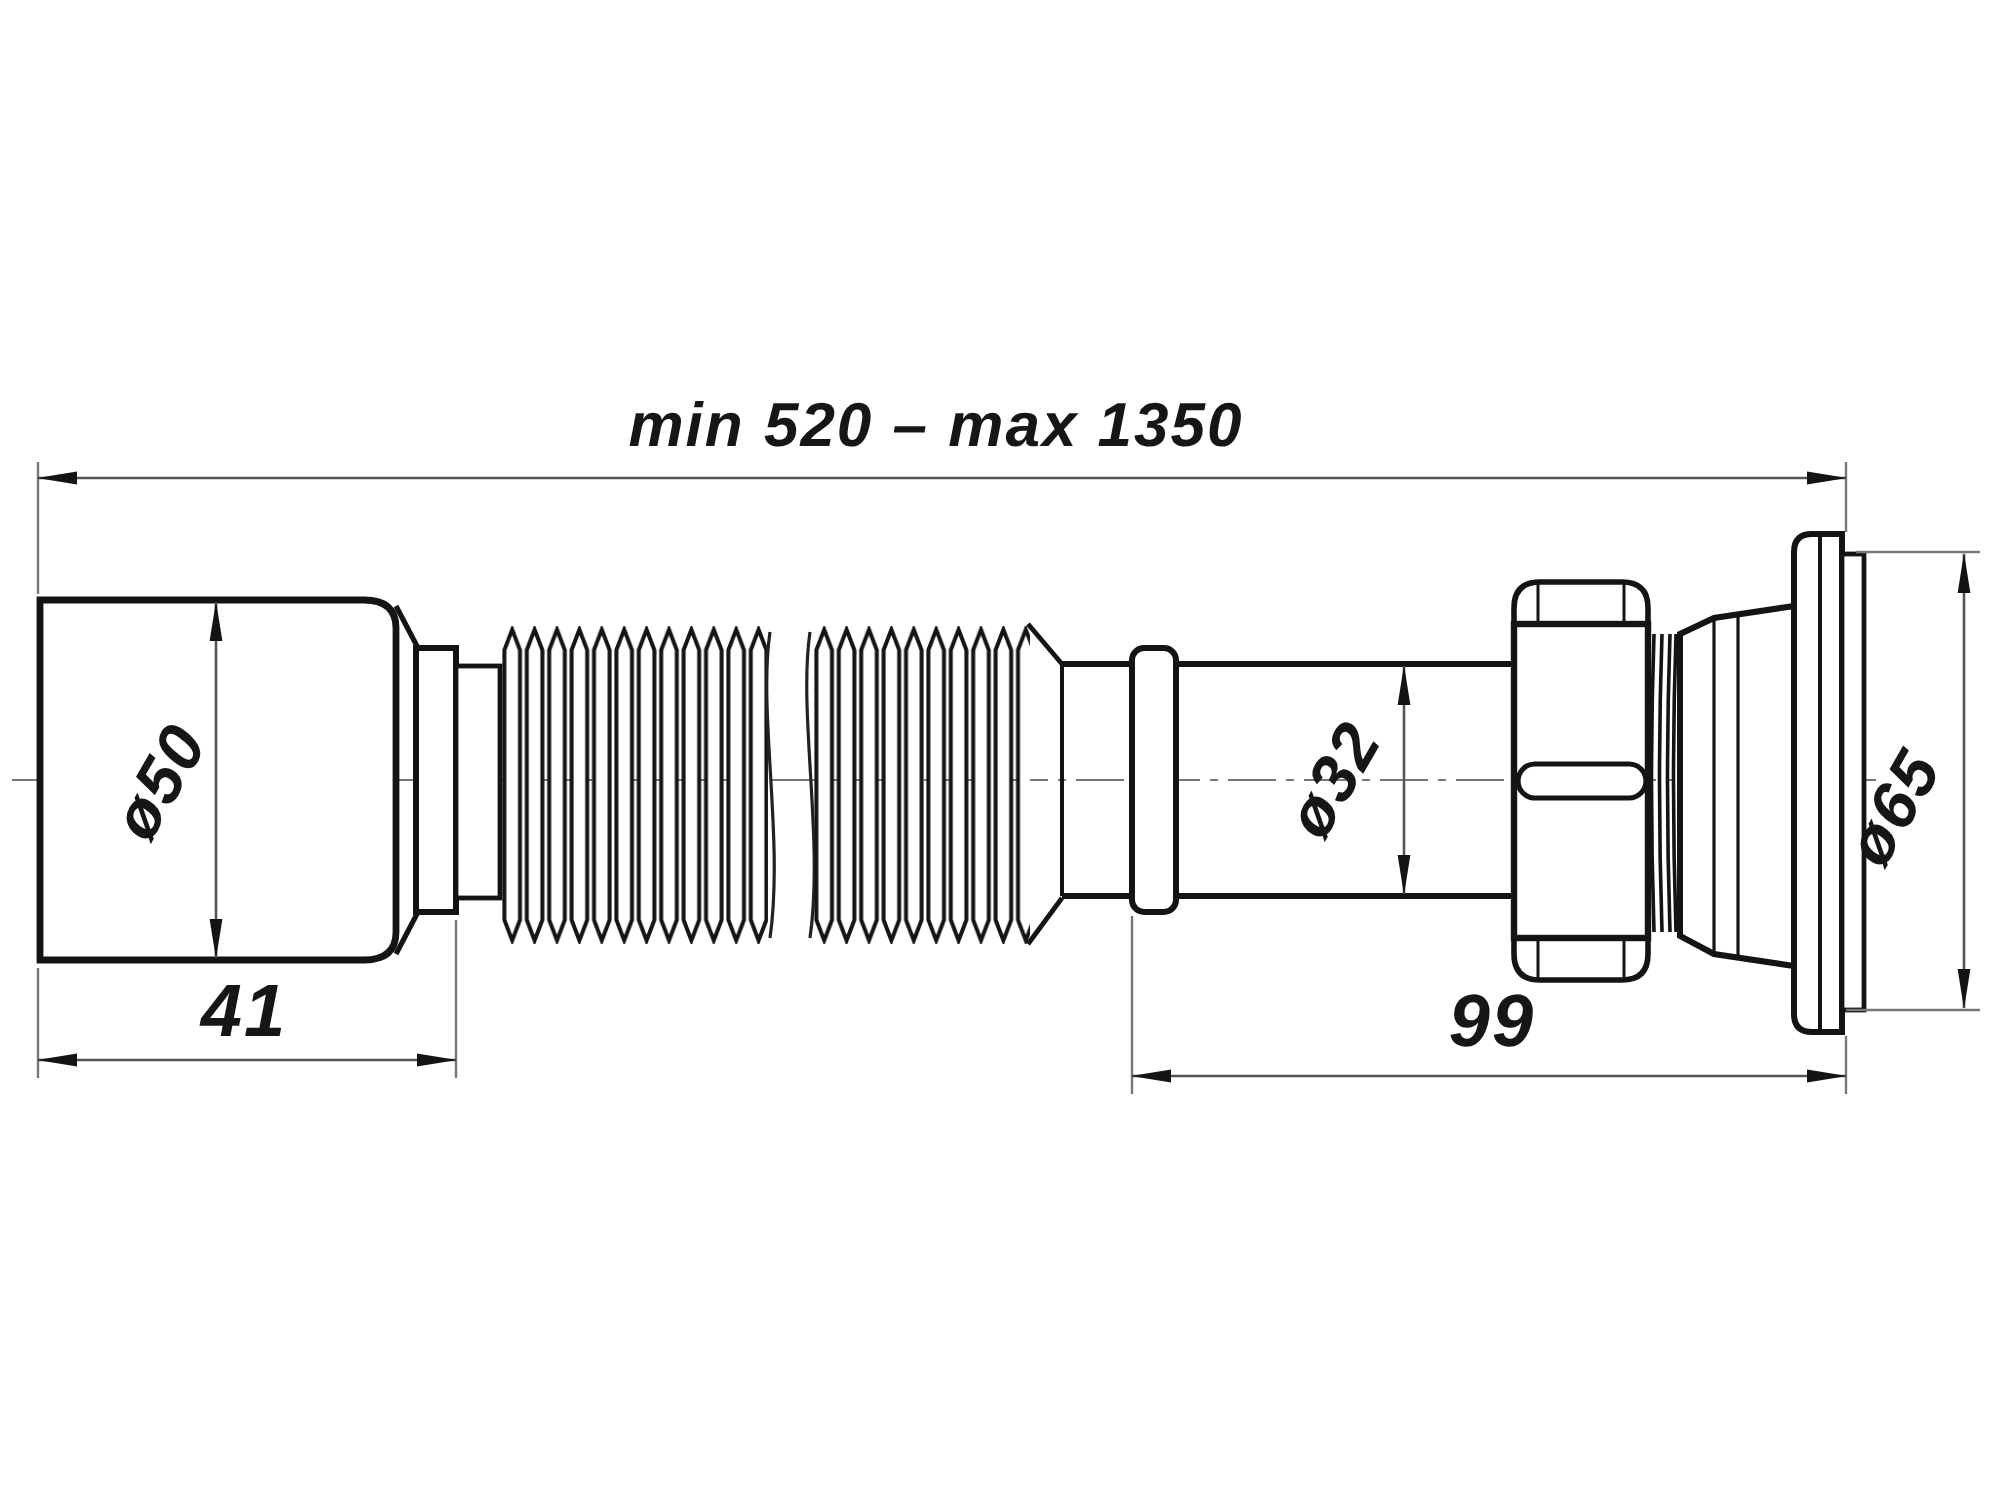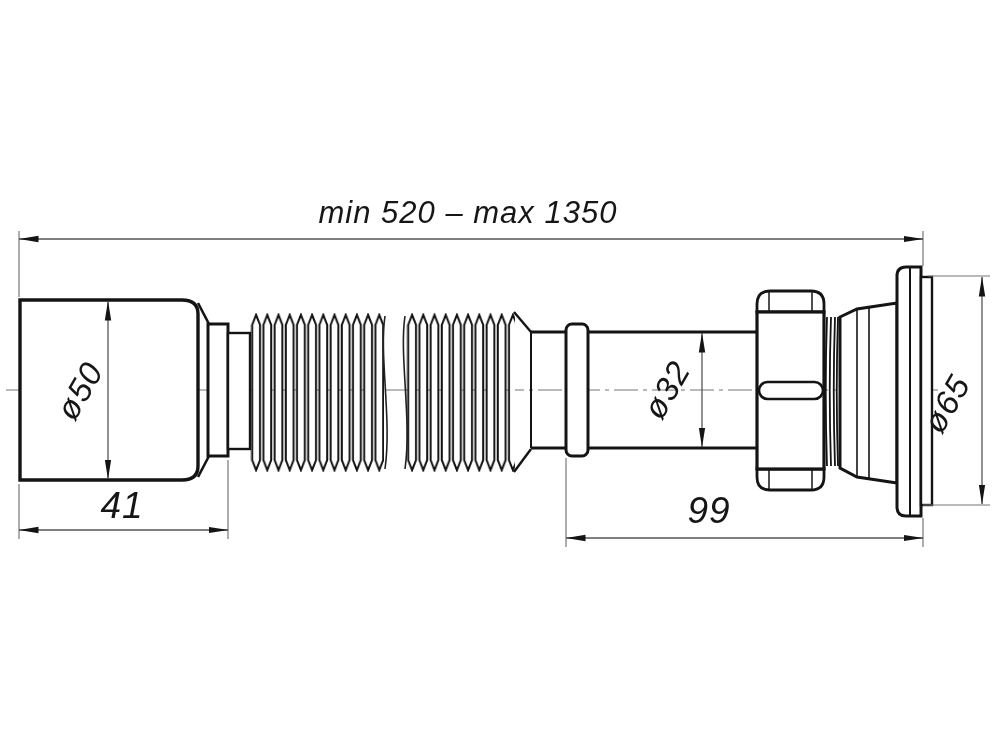--- a/index.html
+++ b/index.html
@@ -2,36 +2,37 @@
 <html><head>
 <meta charset="utf-8">
 <style>
   html,body{margin:0;padding:0;background:#fff;}
   .canvas{
     position:relative;
     width:1000px;height:708px;
     background:#ffffff;
     overflow:hidden;
     font-family:"Liberation Sans",sans-serif;
+    font-weight:bold;
   }
   .canvas svg{position:absolute;left:0;top:0;}
   .dim-label{
     position:absolute;
     color:#161616;
     font-style:italic;
     white-space:nowrap;
     transform:translate(-50%,-50%);
     letter-spacing:1px;
   }
   .dim-label.rot{transform:translate(-50%,-50%) rotate(-60deg);}
   .lbl-range{left:468px;top:213px;font-size:31px;}
   .lbl-d50{left:80px;top:391px;font-size:33px;}
   .lbl-58{left:122px;top:506px;font-size:37px;}
   .lbl-d32{left:667px;top:390px;font-size:33px;}
-  .lbl-99{left:709px;top:511px;font-size:37px;}
+  .lbl-99{left:746px;top:511px;font-size:37px;}
   .lbl-d65{left:947px;top:404px;font-size:33px;}
 </style>
 </head>
 <body>
 
 <div class="canvas">
 
   <svg width="1000" height="750" viewBox="0 0 1000 750">
     <defs>
       <marker id="arr" viewBox="0 0 20 8" markerWidth="20" markerHeight="8" refX="19.5" refY="4" orient="auto-start-reverse" markerUnits="userSpaceOnUse">

